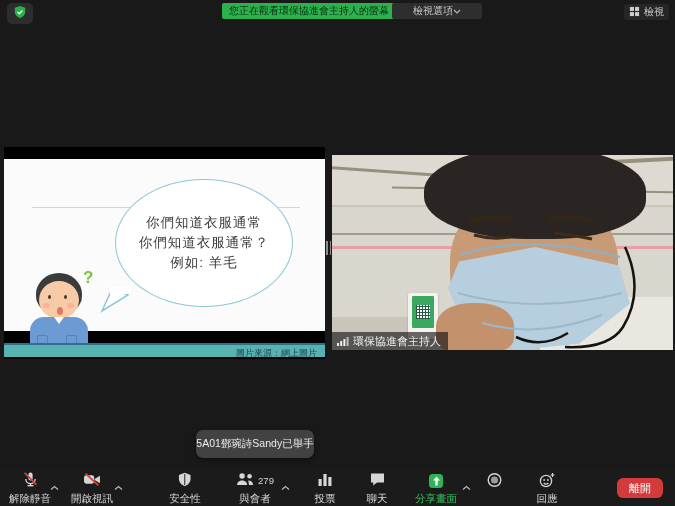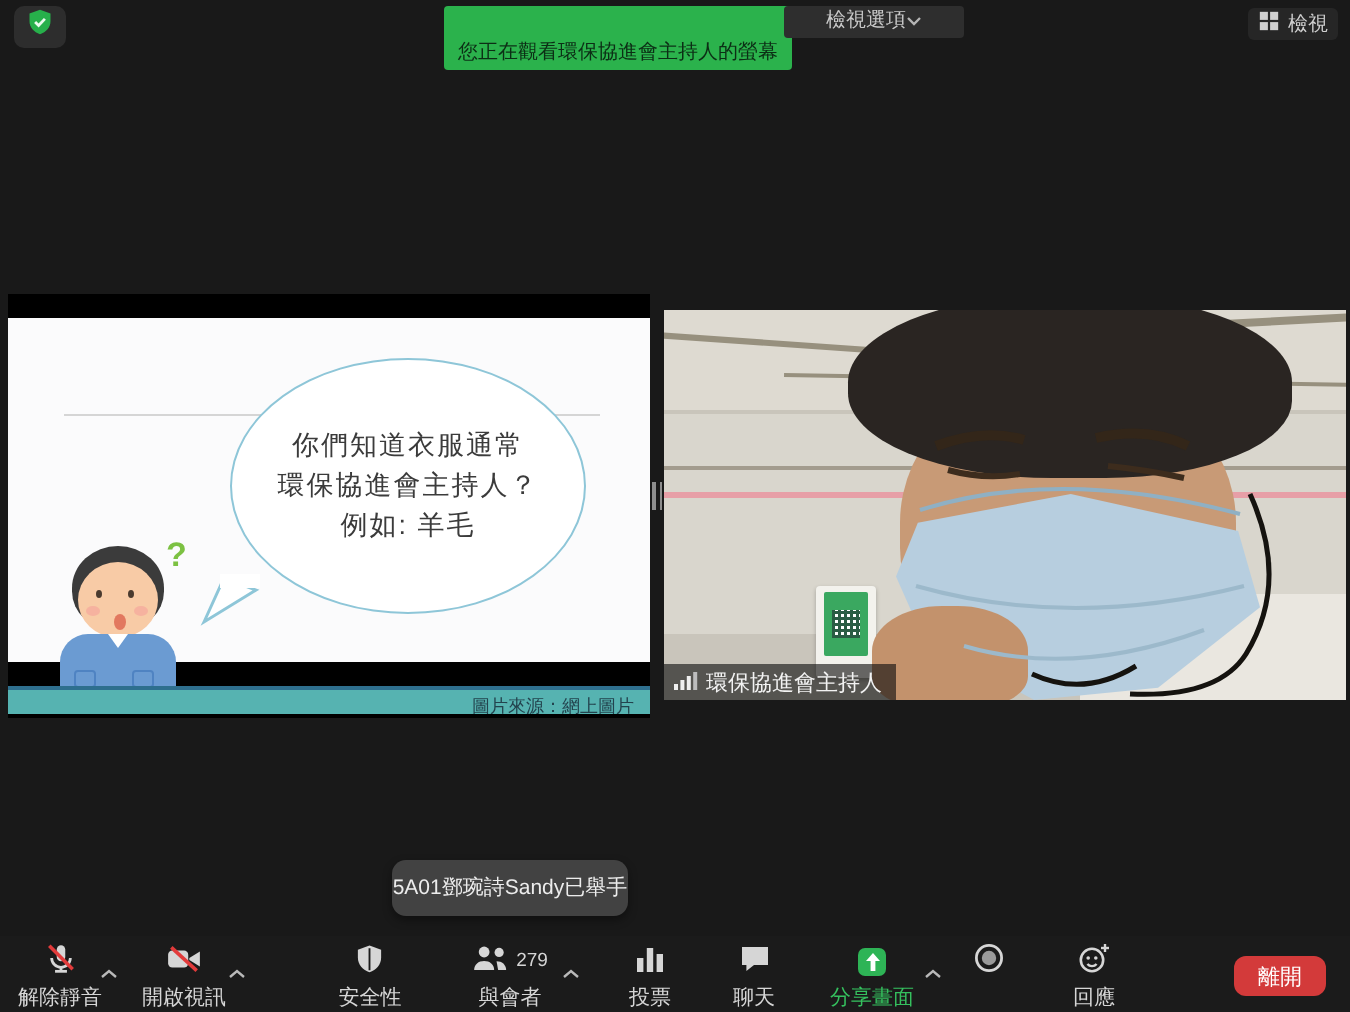--- a/index.html
+++ b/index.html
@@ -3,21 +3,21 @@
 <meta charset="utf-8">
 <style>
   * { margin:0; padding:0; box-sizing:border-box; }
   html,body { background:#000; }
   body { font-family:"Liberation Sans", sans-serif; }
   .screen { position:relative; width:675px; height:506px; background:#191919; overflow:hidden; }
 
   
   .topbar { position:absolute; left:0; top:0; width:675px; height:24px; }
   .meeting-info { position:absolute; left:7px; top:3px; width:26px; height:21px; background:#2d2d2d; border-radius:5px; display:flex; align-items:center; justify-content:center; cursor:pointer; }
-  .banner { position:absolute; left:222px; top:3px; height:16px; background:#2bb24c; border-radius:2px; color:#0c2e15; font-size:10px; line-height:16px; padding:16px 7px; white-space:nowrap; }
+  .banner { position:absolute; left:222px; top:3px; height:16px; background:#2bb24c; border-radius:2px; color:#0c2e15; font-size:10px; line-height:16px; padding:0 7px; white-space:nowrap; }
   .view-options { position:absolute; left:392px; top:3px; height:16px; background:#2e2e2e; border-radius:2px; color:#c9c9c9; font-size:10px; line-height:16px; padding:0 21px; display:flex; align-items:center; gap:0; cursor:pointer;justify-content:center; }
   .view-btn { position:absolute; right:6px; top:4px; height:16px; color:#cfcfcf; font-size:10px; display:flex; align-items:center; gap:4px; padding:0 5px; background:#262626; border-radius:3px; cursor:pointer; }
 
   
   .panel-left { position:absolute; left:4px; top:147px; width:321px; height:212px; background:#000; overflow:hidden; }
   .slide { position:absolute; left:0; top:12px; width:321px; height:172px; background:#fbfbfc; }
   .slide-hr { position:absolute; left:28px; top:48px; width:268px; height:1px; background:#d5d5d5; }
   .bubble { position:absolute; left:111px; top:20px; width:178px; height:128px; background:#fff; border:1.5px solid #8ec6d8; border-radius:50%; display:flex; flex-direction:column; align-items:center; justify-content:center; gap:2px; }
   .bubble-line { font-size:13.5px; color:#3b3b3b; letter-spacing:1px; line-height:18px; white-space:nowrap; }
   .bubble-tail { position:absolute; left:96px; top:128px; }
@@ -111,21 +111,21 @@
       </span>
       <span>檢視</span>
     </div>
   </div>
 
   <div class="panel-left">
     <div class="slide">
       <div class="slide-hr"></div>
       <div class="bubble">
         <div class="bubble-line">你們知道衣服通常</div>
-        <div class="bubble-line">環保協進會主持人？</div>
+        <div class="bubble-line">你們知道衣服通常？</div>
         <div class="bubble-line">例如: 羊毛</div>
       </div>
       <div class="bubble-tail">
         <svg width="30" height="26" viewBox="0 0 30 26">
             <polygon points="2,24 12,2 28,8" fill="#fff" stroke="#8ec6d8" stroke-width="1.5"></polygon>
             <rect x="10" y="0" width="20" height="7" fill="#fff"></rect>
           </svg>
       </div>
       <div class="c-hair"></div>
       <div class="c-face"></div>

